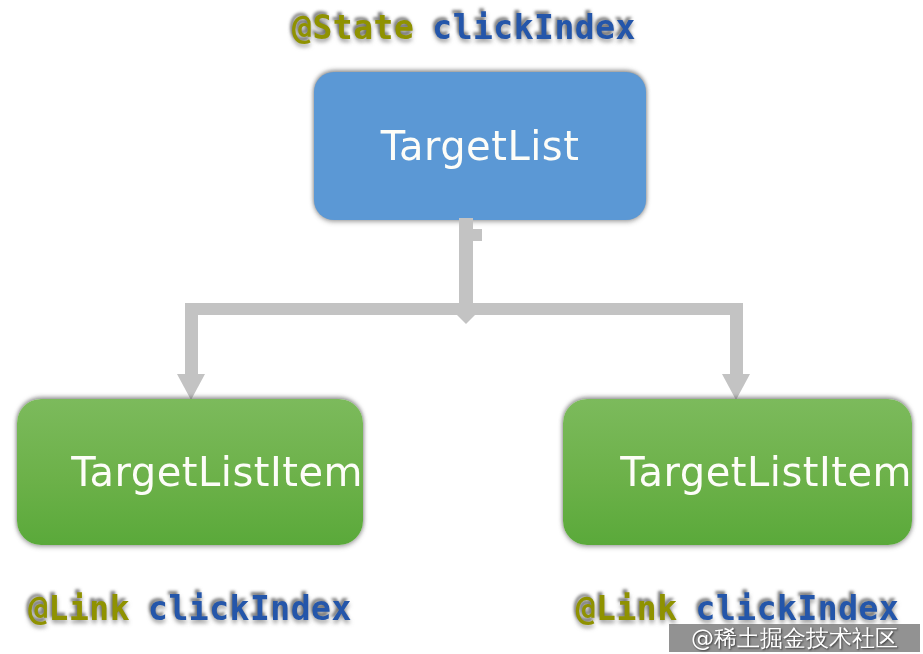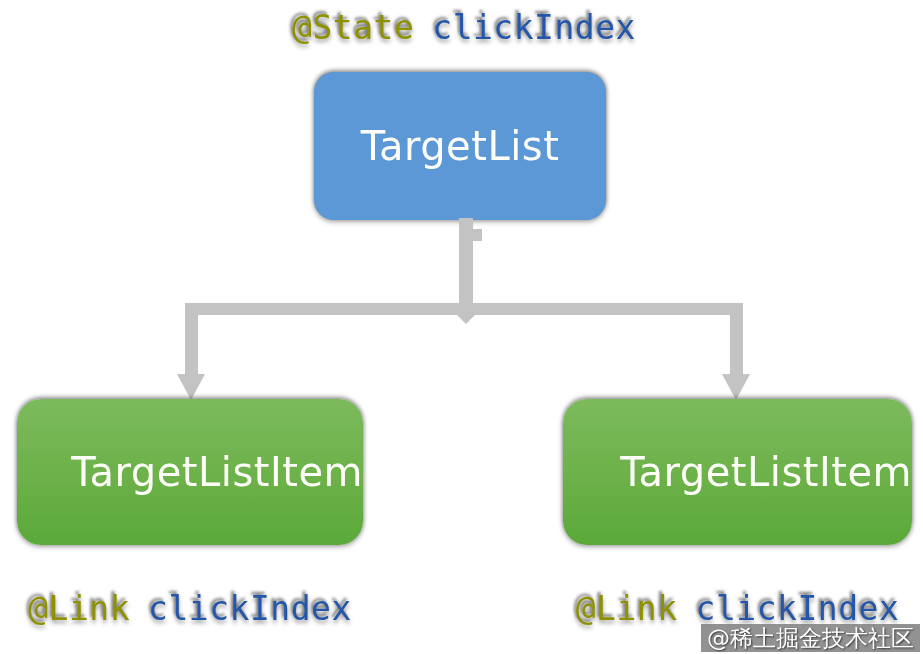--- a/index.html
+++ b/index.html
@@ -13,21 +13,21 @@
     height: 654px;
     background: #ffffff;
     overflow: hidden;
     font-family: "DejaVu Sans", "Liberation Sans", sans-serif;
   }
   .abs { position: absolute; }
 
   
   .code-label {
     font-family: "DejaVu Sans Mono", "Liberation Mono", monospace;
-    font-weight: normal;
+    font-weight: bold;
     font-size: 33px;
     letter-spacing: 0.5px;
     white-space: nowrap;
     text-align: center;
   }
   .code-label .decorator {
     color: #8f9200;
     text-shadow: -2px -3px 3px rgba(90,90,90,0.75), 0 3px 4px rgba(90,90,90,0.6);
   }
   .code-label .variable {
@@ -39,21 +39,21 @@
   
   .node {
     display: flex;
     align-items: center;
     justify-content: center;
     color: #fdfdf8;
     font-size: 40px;
     letter-spacing: 0.5px;
   }
   .node-parent {
-    left: 314px; top: 72px; width: 292px; height: 148px;
+    left: 314px; top: 72px; width: 332px; height: 148px;
     background: #5b98d5;
     border-radius: 20px;
     box-shadow: 0 -2px 4px rgba(70,70,70,0.55), 0 2px 5px rgba(70,70,70,0.45);
   }
   .node-child {
     top: 399px; width: 346px; height: 146px;
     background: linear-gradient(180deg, #7cba5c 0%, #6cb149 55%, #5aa93a 100%);
     border-radius: 24px;
     box-shadow: 0 -2px 4px rgba(70,70,70,0.55), 0 2px 5px rgba(70,70,70,0.45);
     justify-content: flex-end;
@@ -90,21 +90,21 @@
   .link-label-left  { left: 17px;  top: 589px; width: 346px; }
   .link-label-right { left: 563px; top: 589px; width: 349px; }
 
   
   .watermark {
     right: 3px; bottom: 2px;
     background: rgba(115,115,115,0.78);
     color: #ffffff;
     font-size: 23px;
     line-height: 28px;
-    padding: 0 6px;
+    padding: 0 22px;
     white-space: nowrap;
     text-shadow: 1px 1px 2px rgba(0,0,0,0.65);
     font-family: "DejaVu Sans", "Liberation Sans", sans-serif;
   }
 </style>
 </head>
 <body>
 
 <div class="stage">
 

